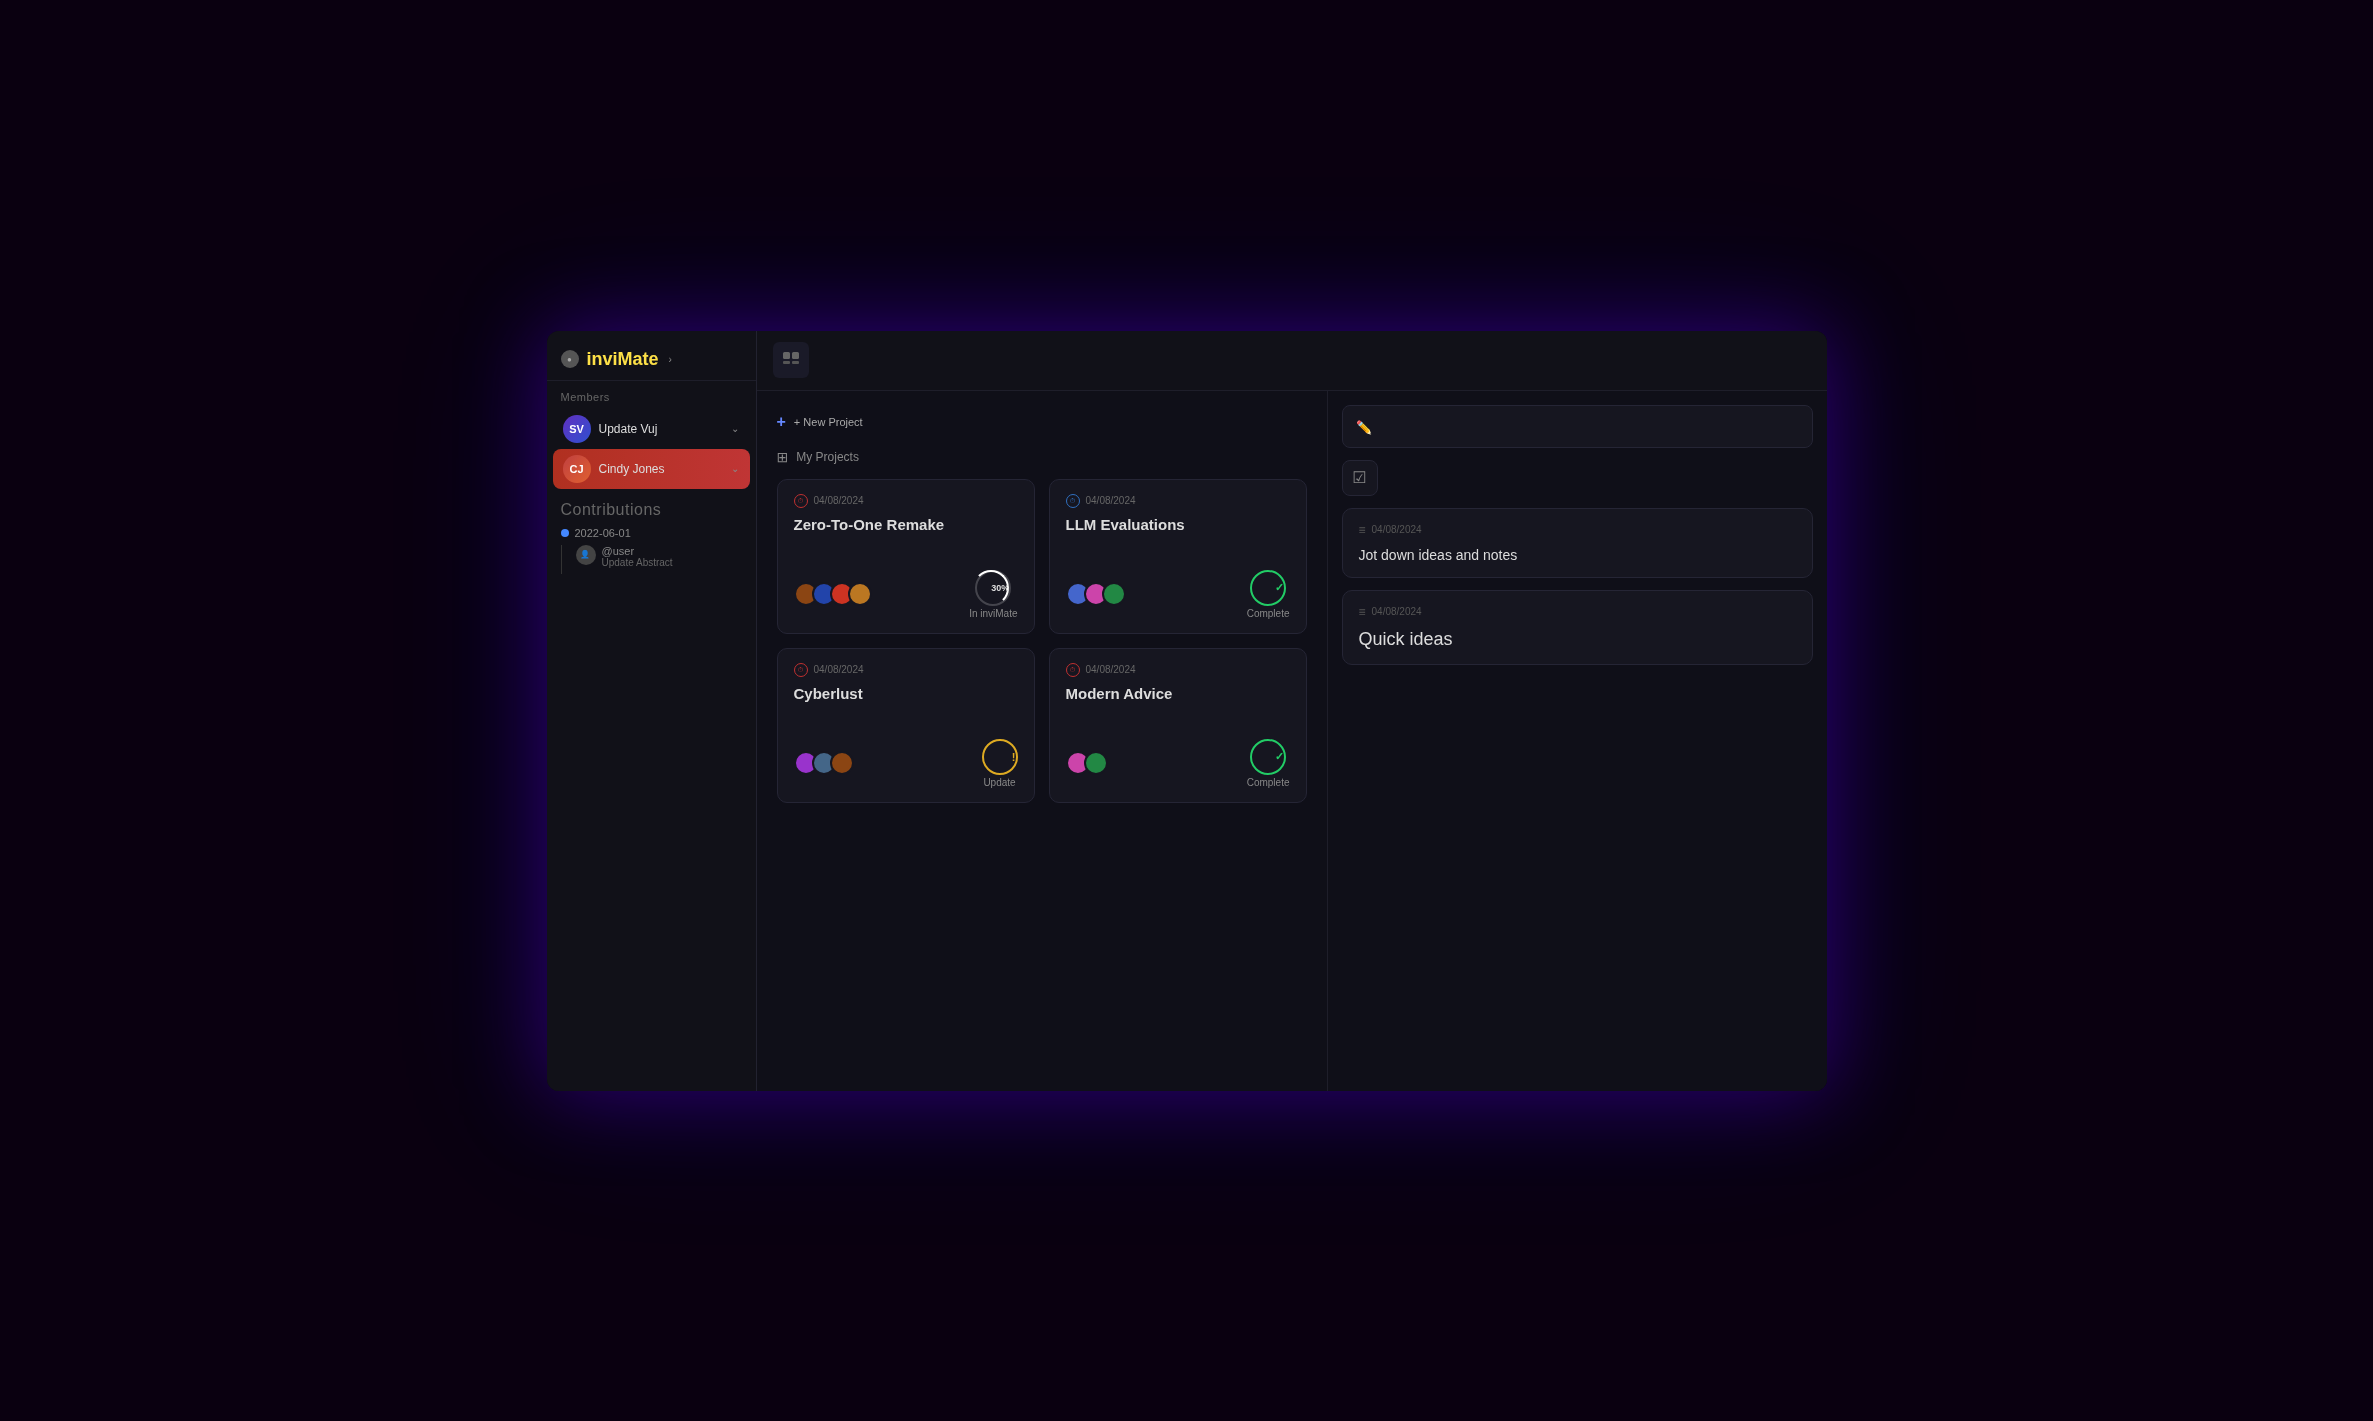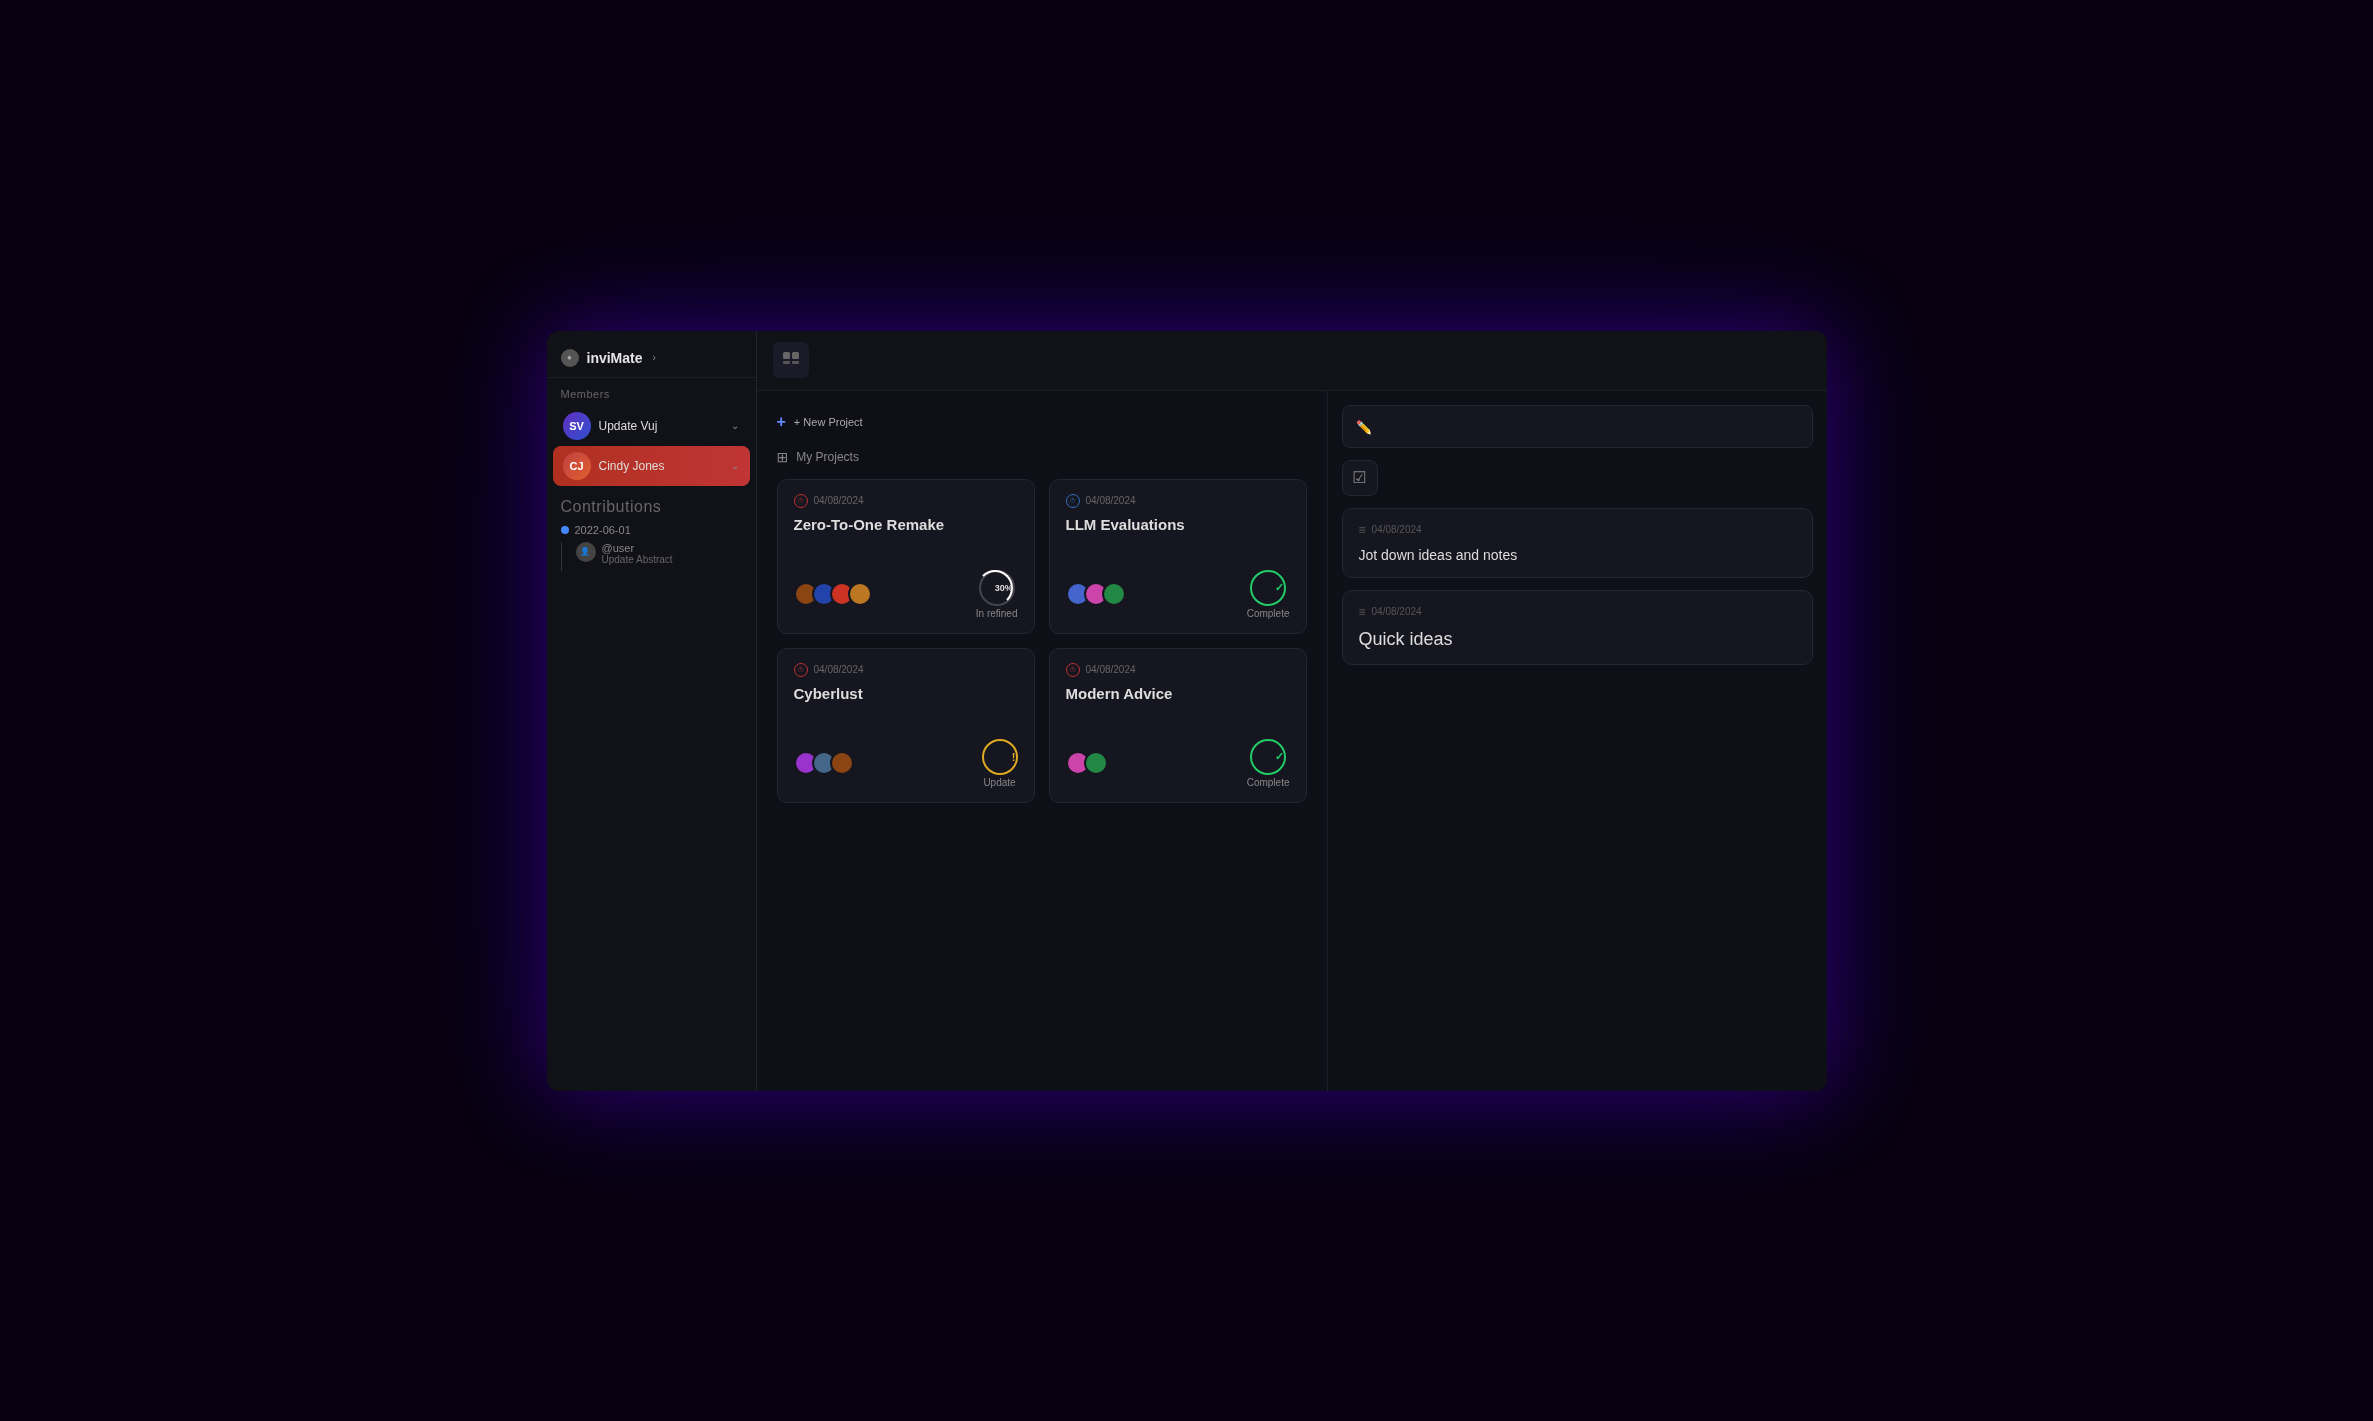--- a/index.html
+++ b/index.html
@@ -40,22 +40,22 @@
     }
     .sidebar-logo {
       width: 18px;
       height: 18px;
       border-radius: 50%;
       background: #555;
       display: flex; align-items: center; justify-content: center;
       font-size: 8px; color: #aaa;
     }
     .sidebar-title {
-      color: #e5e5e5;
-      font-size: 14px;
+      color: #fde047;
+      font-size: 18px;
       font-weight: 600;
     }
     .sidebar-chevron {
       color: #888;
       font-size: 10px;
       margin-left: 2px;
     }
     .members-label {
       color: #666;
       font-size: 11px;
@@ -467,21 +467,21 @@
               <div class="avatars-row">
                 <div class="small-avatar a1"></div>
                 <div class="small-avatar a2"></div>
                 <div class="small-avatar a3"></div>
                 <div class="small-avatar a4"></div>
               </div>
               <div class="status-badge">
                 <div class="status-circle status-progress">
                   <span style="font-size:9px;color:#ddd;position:relative;z-index:1;">30%</span>
                 </div>
-                <span class="status-label">In refined</span>
+                <span class="status-label">In inviMate</span>
               </div>
             </div>
           </div>
 
           <div class="project-card">
             <div class="project-date">
               <div class="date-icon date-icon-blue">⏱</div>
               <span>04/08/2024</span>
             </div>
             <div class="project-name">LLM Evaluations</div>

